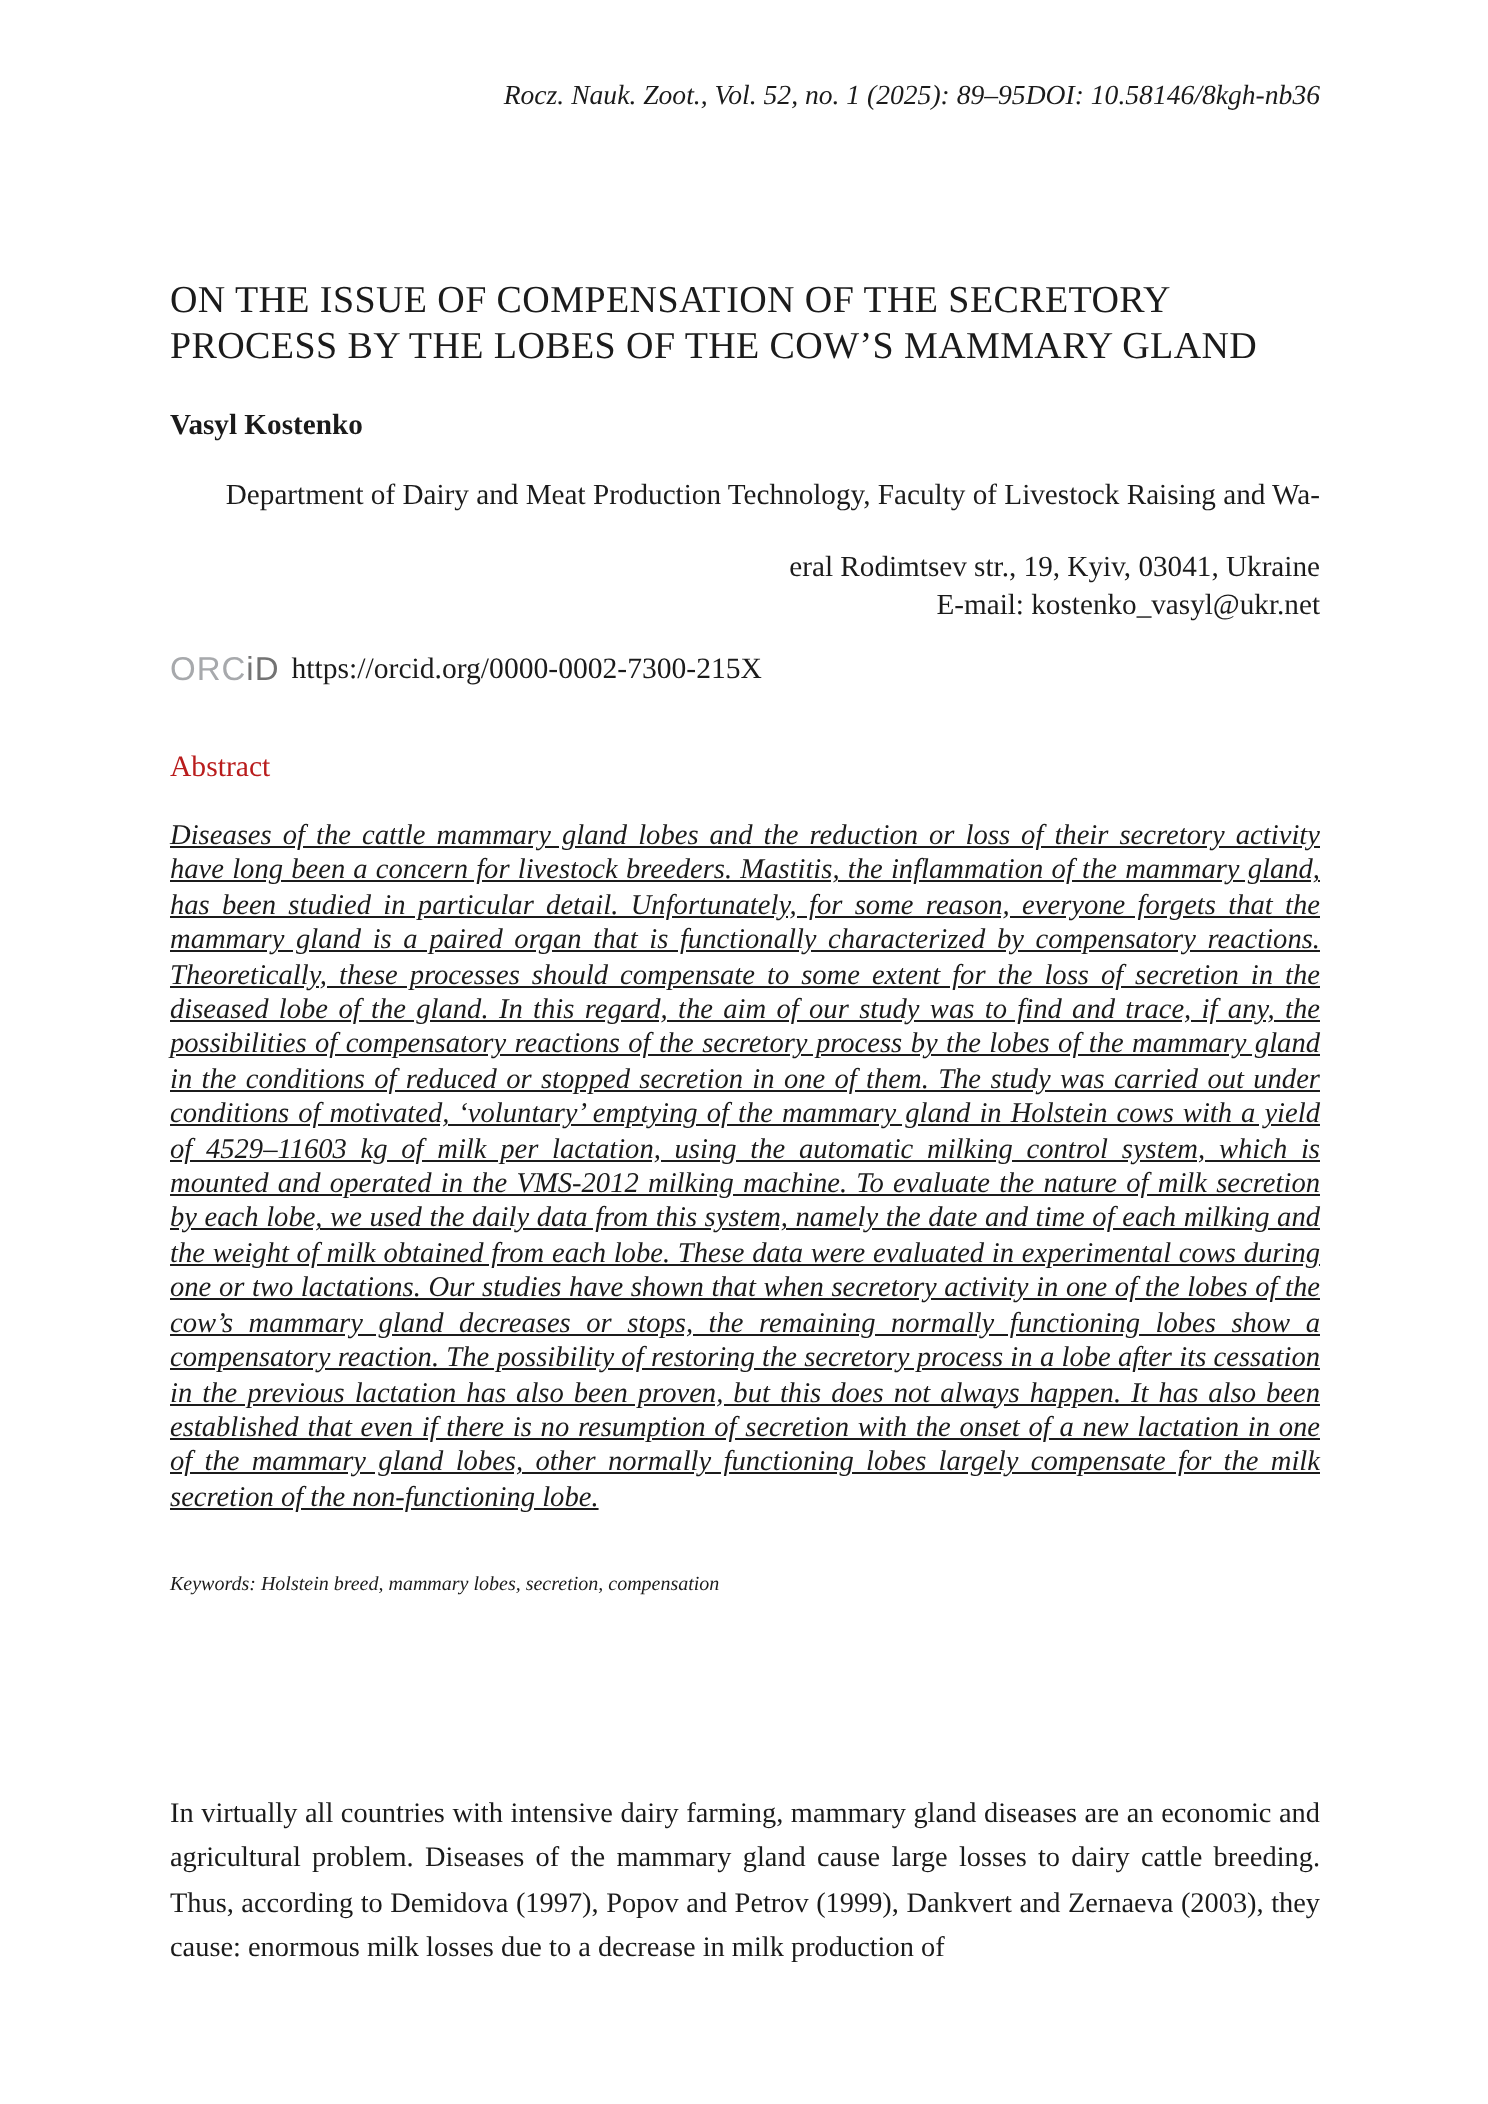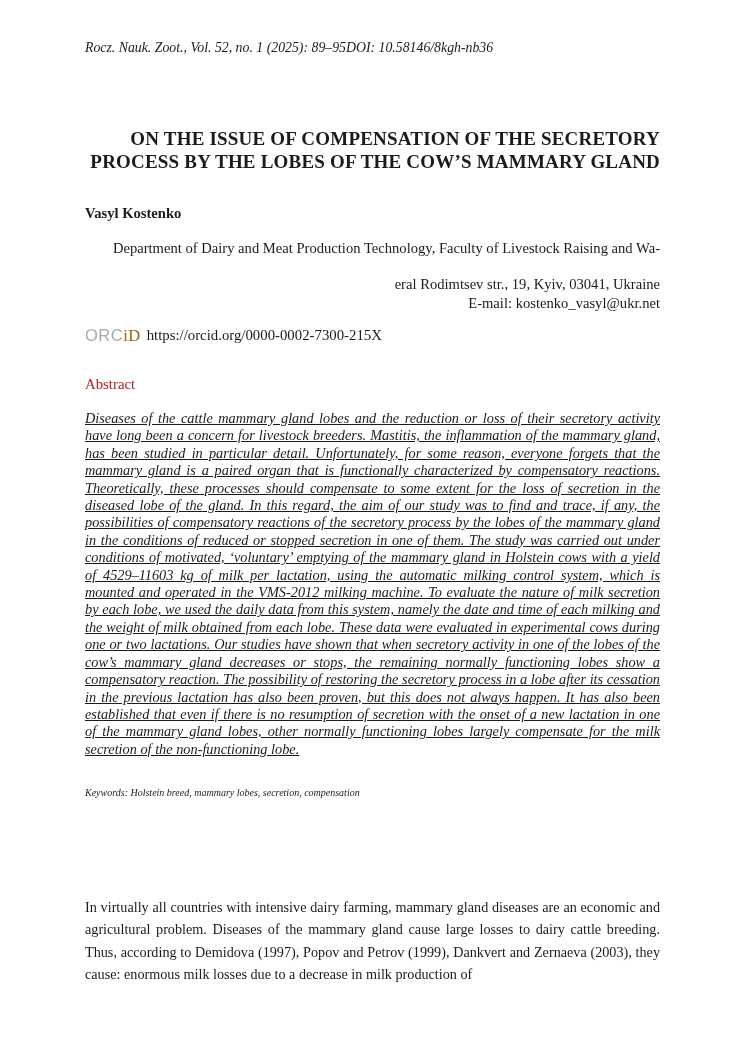--- a/index.html
+++ b/index.html
@@ -14,31 +14,31 @@
     background: #ffffff;
     font-family: "Liberation Serif", "DejaVu Serif", serif;
     color: #1b1b1b;
     overflow: hidden;
   }
   .content-block { position: absolute; left: 85px; width: 575px; }
 
   .running-head {
     top: 40px;
     display: flex;
-    justify-content: flex-start;
+    justify-content: flex-end;
     font-style: italic;
     font-size: 13.8px;
   }
 
   .title {
-    top: 128px;
+    top: 140px;
     margin: 0;
-    text-align: right;
+    text-align: left;
     font-size: 19px;
-    font-weight: bold;
+    font-weight: normal;
     line-height: 22.5px;
     letter-spacing: 0.2px;
   }
 
   .author {
     top: 205px;
     text-align: left;
     font-size: 14.6px;
     font-weight: bold;
   }
@@ -55,21 +55,21 @@
     font-size: 14.8px;
   }
   .orcid-logo {
     font-family: "Liberation Sans", "DejaVu Sans", sans-serif;
     font-size: 16.5px;
     letter-spacing: 0.5px;
     margin-right: 6px;
     vertical-align: -1px;
   }
   .orcid-gray { color: #a7a9ac; }
-  .orcid-green { color: #a16207; font-family: Liberation Serif, serif; }
+  .orcid-green { color: #737373; }
   .orcid-url { color: #1b1b1b; text-decoration: none; }
 
   .abstract-heading {
     top: 376px;
     font-size: 14.8px;
     font-weight: normal;
     color: #b91c1c;
   }
 
   .abstract-text {

